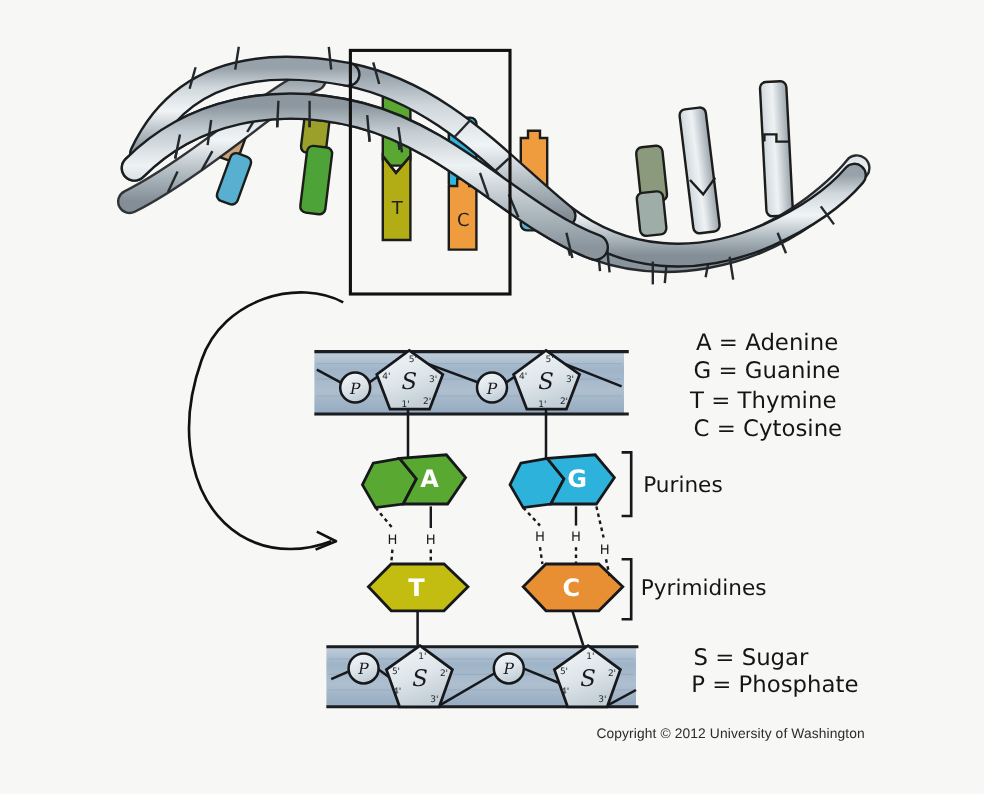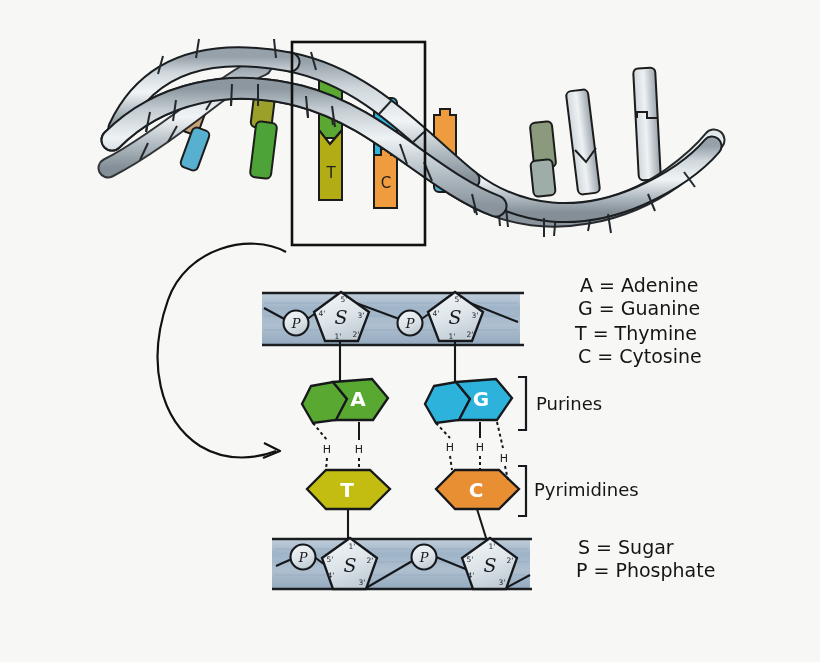--- a/index.html
+++ b/index.html
@@ -412,13 +412,14 @@
       <text class="legend-line" x="575" y="340">T = Thymine</text>
       <text class="legend-line" x="578" y="363">C = Cytosine</text>
     </g>
 
     <g>
       <text class="legend-line" x="578" y="554">S = Sugar</text>
       <text class="legend-line" x="576" y="577">P = Phosphate</text>
     </g>
   </svg>
 
+  <div class="copyright">Copyright © 2012 University of Washington</div>
 </div>
 
 </body></html>

